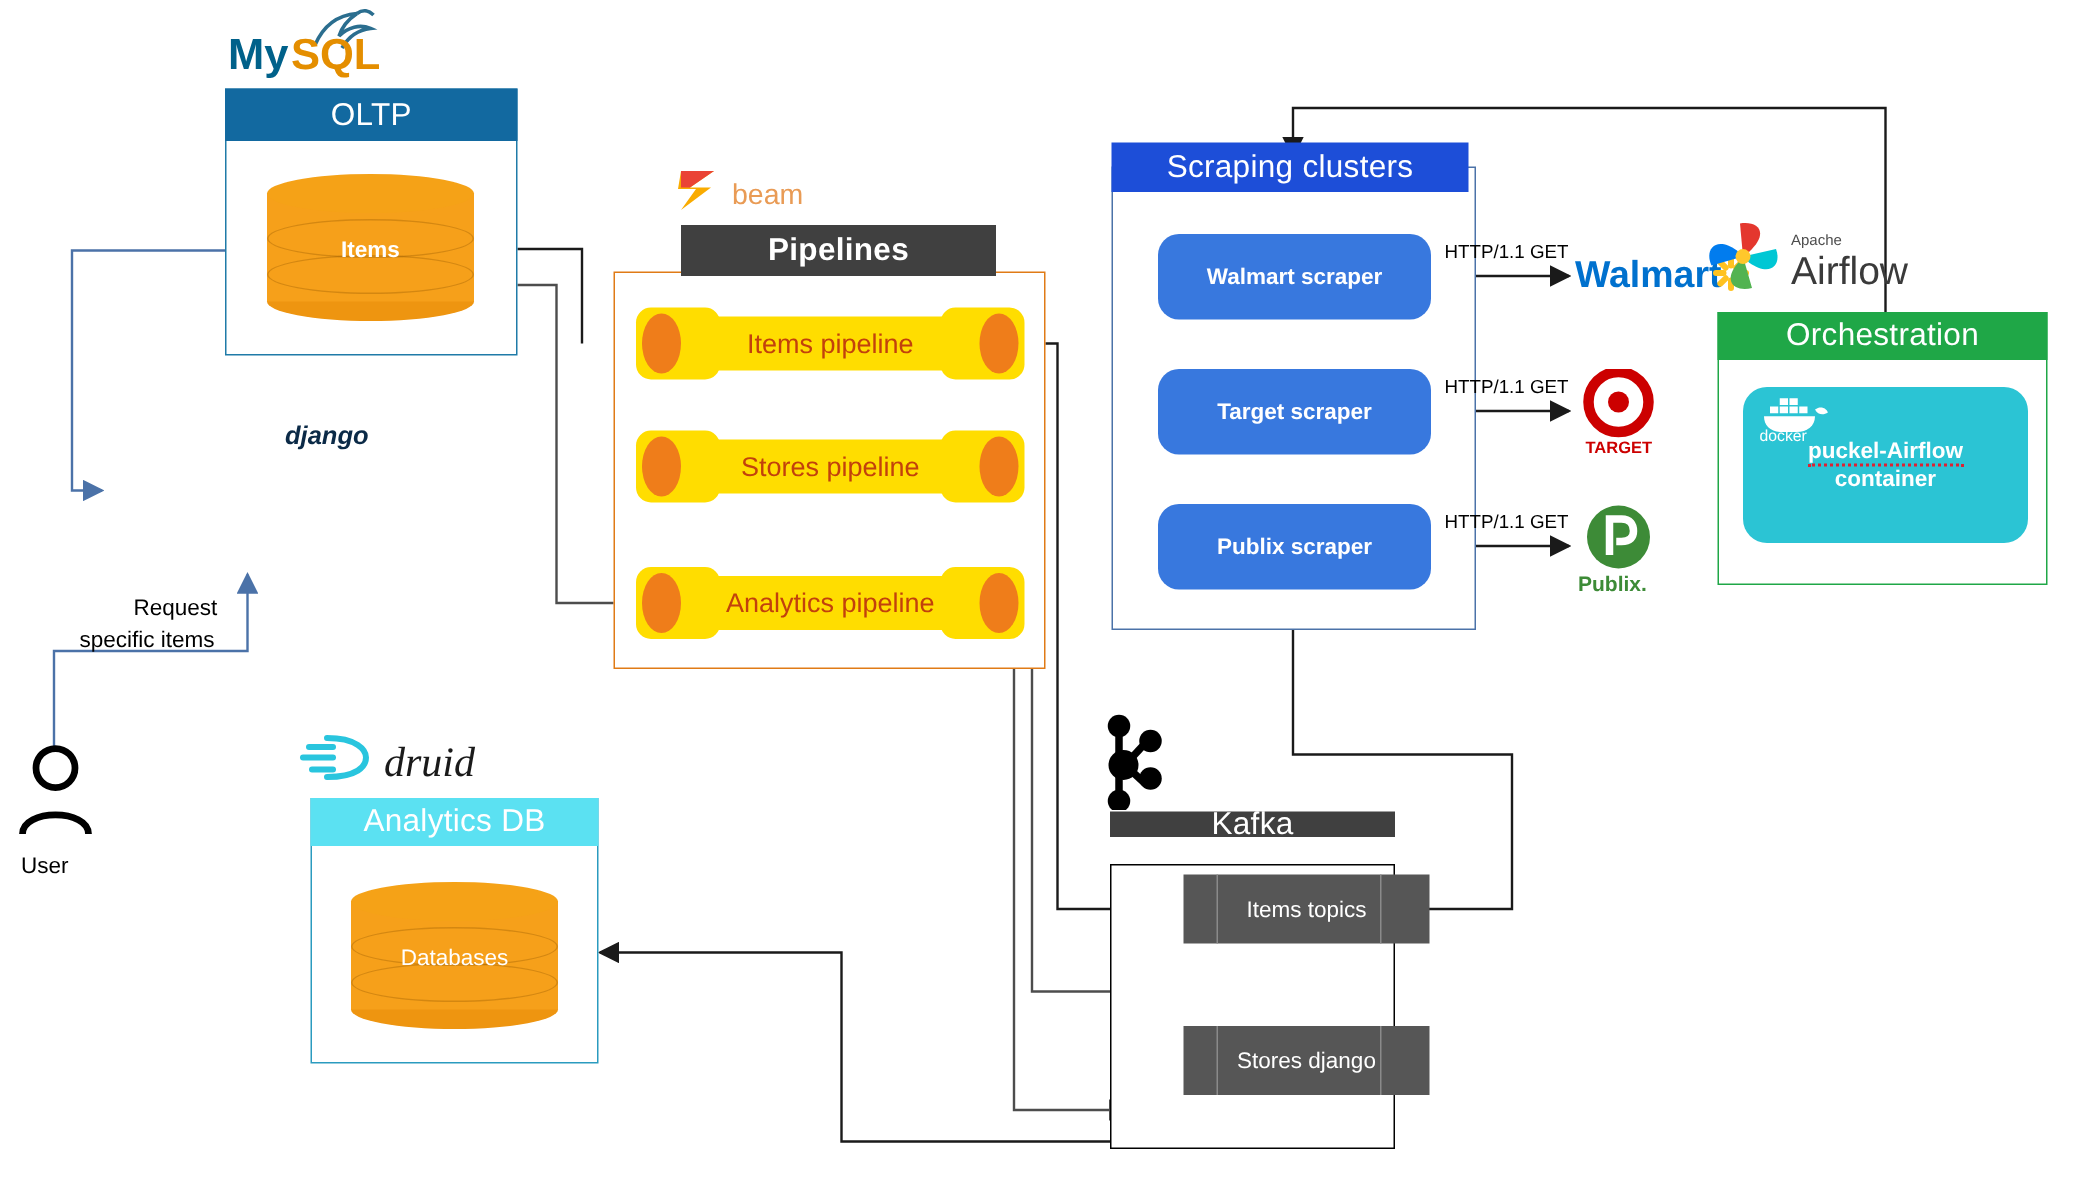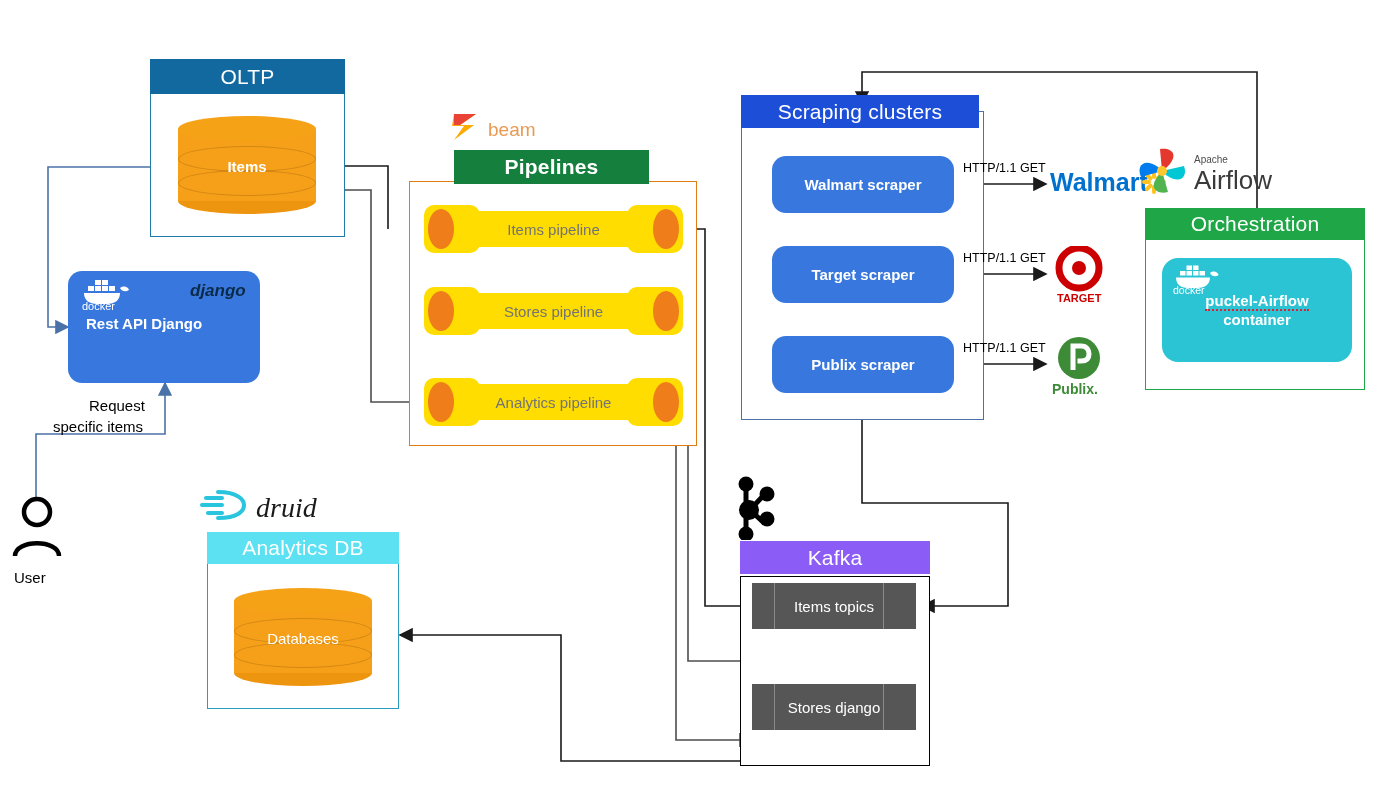--- a/index.html
+++ b/index.html
@@ -28,31 +28,31 @@
   
   .pipe{position:absolute;}
   .pipe .tube{position:absolute;left:14px;right:14px;top:6px;bottom:6px;background:#FFDD00;}
   .pipe .capL,.pipe .capR{position:absolute;top:0;width:56px;height:100%;background:#FFDD00;
                           border-radius:10px;}
   .pipe .capL{left:0;} .pipe .capR{right:0;}
   .pipe .oval{position:absolute;top:4px;width:26px;height:calc(100% - 8px);border-radius:50%;
               background:#EF7D1A;}
   .pipe .ovalL{left:4px;} .pipe .ovalR{right:4px;}
   .pipe .plbl{position:absolute;left:0;top:0;width:100%;height:100%;display:flex;
-              align-items:center;justify-content:center;color:#737373;font-size:15px;z-index:4;}
+              align-items:center;justify-content:center;color:#c2410c;font-size:18px;z-index:4;}
 
   
   .bluebox{background:#3878DE;border-radius:14px;color:#fff;font-weight:bold;font-size:15px;
            display:flex;align-items:center;justify-content:center;text-align:center;}
   .cyanbox{background:#2BC4D4;border-radius:16px;color:#fff;font-weight:bold;font-size:15px;
            display:flex;align-items:center;justify-content:center;text-align:center;line-height:1.25;}
 
   
   .topic{background:#565656;position:relative;display:flex;align-items:center;
-         justify-content:center;color:#fff;font-size:15px;}
+         justify-content:center;color:#fff;font-size:15px;margin-left:37px;}
   .topic::before,.topic::after{content:"";position:absolute;top:0;bottom:0;width:1px;background:#8a8a8a;}
   .topic::before{left:22px;} .topic::after{right:32px;}
 
   .edge-label{position:absolute;font-size:12.5px;color:#000;white-space:nowrap;}
   .plain-label{position:absolute;font-size:15px;color:#000;line-height:1.35;}
 
   .logotext{position:absolute;white-space:nowrap;}
 </style>
 </head>
 <body>
@@ -101,36 +101,41 @@
     </g>
 
     <g fill="none" stroke="#4b72a8" stroke-width="1.6">
 
       <path d="M180,167 L48,167 L48,327 L68,327" marker-end="url(#arrS)"></path>
 
       <path d="M36,500 L36,434 L165,434 L165,383" marker-end="url(#arrS)"></path>
     </g>
   </svg>
 
+  <div class="abs logotext" style="left:150px;top:4px;width:115px;height:50px;">
+    <svg width="115" height="50" viewBox="0 0 115 50">
+      <path d="M60 26 C66 12 76 6 88 5 C82 9 78 14 76 20 C82 14 90 12 97 15 C88 16 82 21 78 28" fill="none" stroke="#2b6e8f" stroke-width="2.4"></path>
+      <path d="M88 5 C92 2 96 3 99 6" fill="none" stroke="#2b6e8f" stroke-width="2.4"></path>
+      <text x="2" y="42" font-family="Liberation Sans, sans-serif" font-size="29" font-weight="bold" fill="#00618A">My</text>
+      <text x="44" y="42" font-family="Liberation Sans, sans-serif" font-size="29" font-weight="bold" fill="#E48E00">SQL</text>
+    </svg>
+  </div>
 
   <div class="abs panel" style="left:150px;top:59px;width:195px;height:178px;border:1.4px solid #1F7BA8;"></div>
   <div class="abs panel-hdr" style="left:150px;top:59px;width:195px;height:35px;background:#1269A0;">OLTP</div>
 
   <div class="cyl" style="left:178px;top:116px;width:138px;height:98px;font-weight:bold;">
     <div class="bot"></div>
       <div class="body"></div>
     <div class="ring" style="top:30px;"></div>
     <div class="ring" style="top:54px;"></div>
     <div class="top"></div>
     <div class="lbl" style="top:42px;">Items</div>
   </div>
 
-  <div class="abs bluebox" style="left:68px;top:271px;width:192px;height:112px;">
-    <span style="position:absolute;left:18px;top:44px;">Rest API Django</span>
-  </div>
   <div class="abs" style="left:76px;top:276px;width:58px;height:36px;">
     <svg width="58" height="36" viewBox="0 0 58 36">
       <g fill="#ffffff">
         <rect x="12" y="10" width="6" height="5"></rect>
           <rect x="19" y="10" width="6" height="5"></rect>
         <rect x="26" y="10" width="6" height="5"></rect>
           <rect x="19" y="4" width="6" height="5"></rect>
         <rect x="26" y="4" width="6" height="5"></rect>
           <rect x="33" y="10" width="6" height="5"></rect>
         <path d="M8 17 h36 c0 7 -5 11 -13 11 h-10 c-8 0 -13 -4 -13 -11 z"></path>
@@ -154,21 +159,21 @@
 
   <div class="abs" style="left:450px;top:112px;width:110px;height:30px;">
     <svg width="110" height="30" viewBox="0 0 110 30">
       <path d="M4 2 L26 2 L10 13 L24 13 L4 28 L14 14 L2 14 z" fill="#F9AB00"></path>
       <path d="M4 2 L26 2 L10 13 L4 13 z" fill="#EA4335"></path>
       <text x="38" y="24" font-family="Liberation Sans, sans-serif" font-size="19" fill="#E99B55">beam</text>
     </svg>
   </div>
 
   <div class="abs panel" style="left:409px;top:181px;width:288px;height:265px;border:1.6px solid #E07B16;"></div>
-  <div class="abs panel-hdr" style="left:454px;top:150px;width:195px;height:34px;background:#15803d;font-weight:bold;text-align:right;">Pipelines</div>
+  <div class="abs panel-hdr" style="left:454px;top:150px;width:210px;height:34px;background:#404040;font-weight:bold;text-align:right;">Pipelines</div>
 
   <div class="pipe" style="left:424px;top:205px;width:259px;height:48px;">
     <div class="tube"></div>
       <div class="capL"></div>
       <div class="capR"></div>
     <div class="oval ovalL"></div>
       <div class="oval ovalR"></div>
     <div class="plbl">Items pipeline</div>
   </div>
   <div class="pipe" style="left:424px;top:287px;width:259px;height:48px;">
@@ -291,21 +296,21 @@
         <circle cx="19" cy="36" r="10"></circle>
         <circle cx="16" cy="10" r="7.5"></circle>
         <circle cx="16" cy="60" r="7.5"></circle>
         <circle cx="37" cy="20" r="7.5"></circle>
         <circle cx="37" cy="45" r="7.5"></circle>
       </g>
     </svg>
   </div>
 
   <div class="abs panel" style="left:740px;top:576px;width:190px;height:190px;border:1.4px solid #000;"></div>
-  <div class="abs panel-hdr" style="left:740px;top:541px;width:190px;height:33px;background:#8b5cf6;">Kafka</div>
+  <div class="abs panel-hdr" style="left:740px;top:541px;width:190px;height:17px;background:#404040;">Kafka</div>
 
   <div class="abs topic" style="left:752px;top:583px;width:164px;height:46px;">
     <span>Items topics</span>
   </div>
   <div class="abs topic" style="left:752px;top:638px;width:164px;height:46px;">
     <span>Stores django</span>
   </div>
 
   <div class="abs" style="left:198px;top:486px;width:150px;height:38px;">
     <svg width="150" height="38" viewBox="0 0 150 38">

